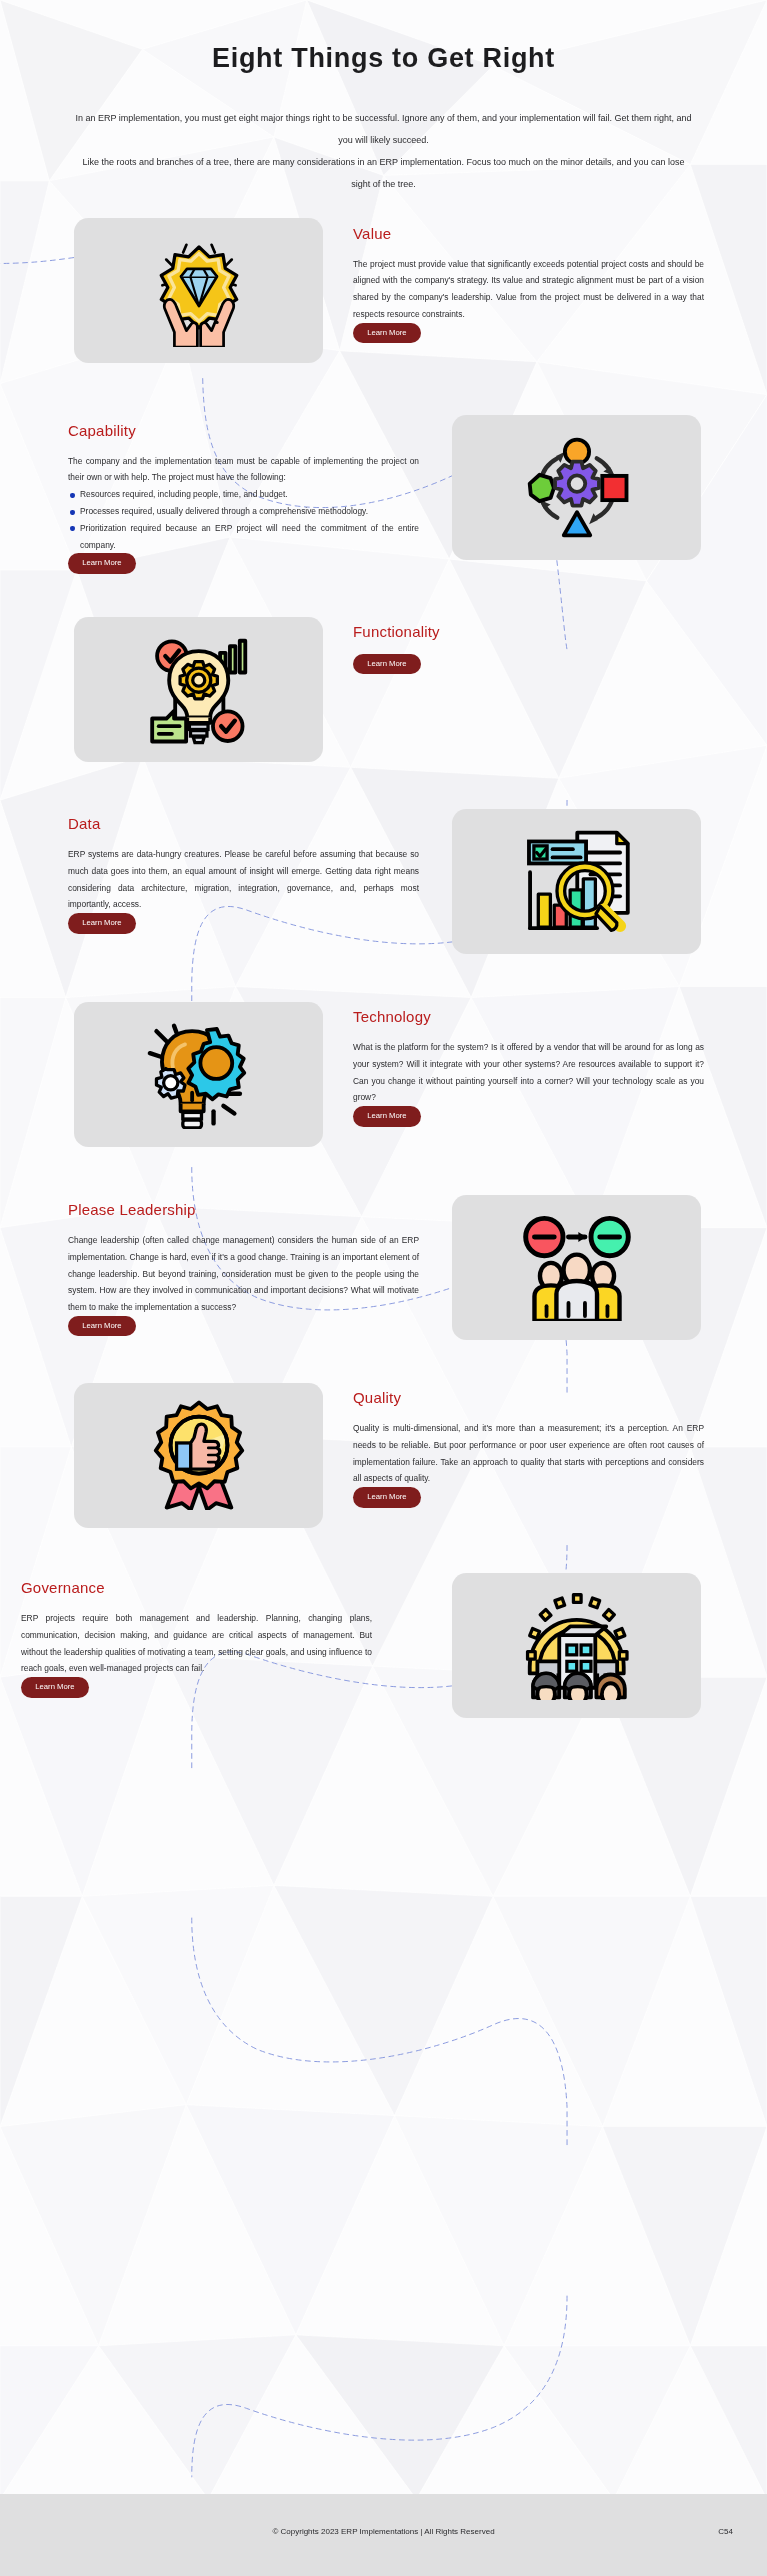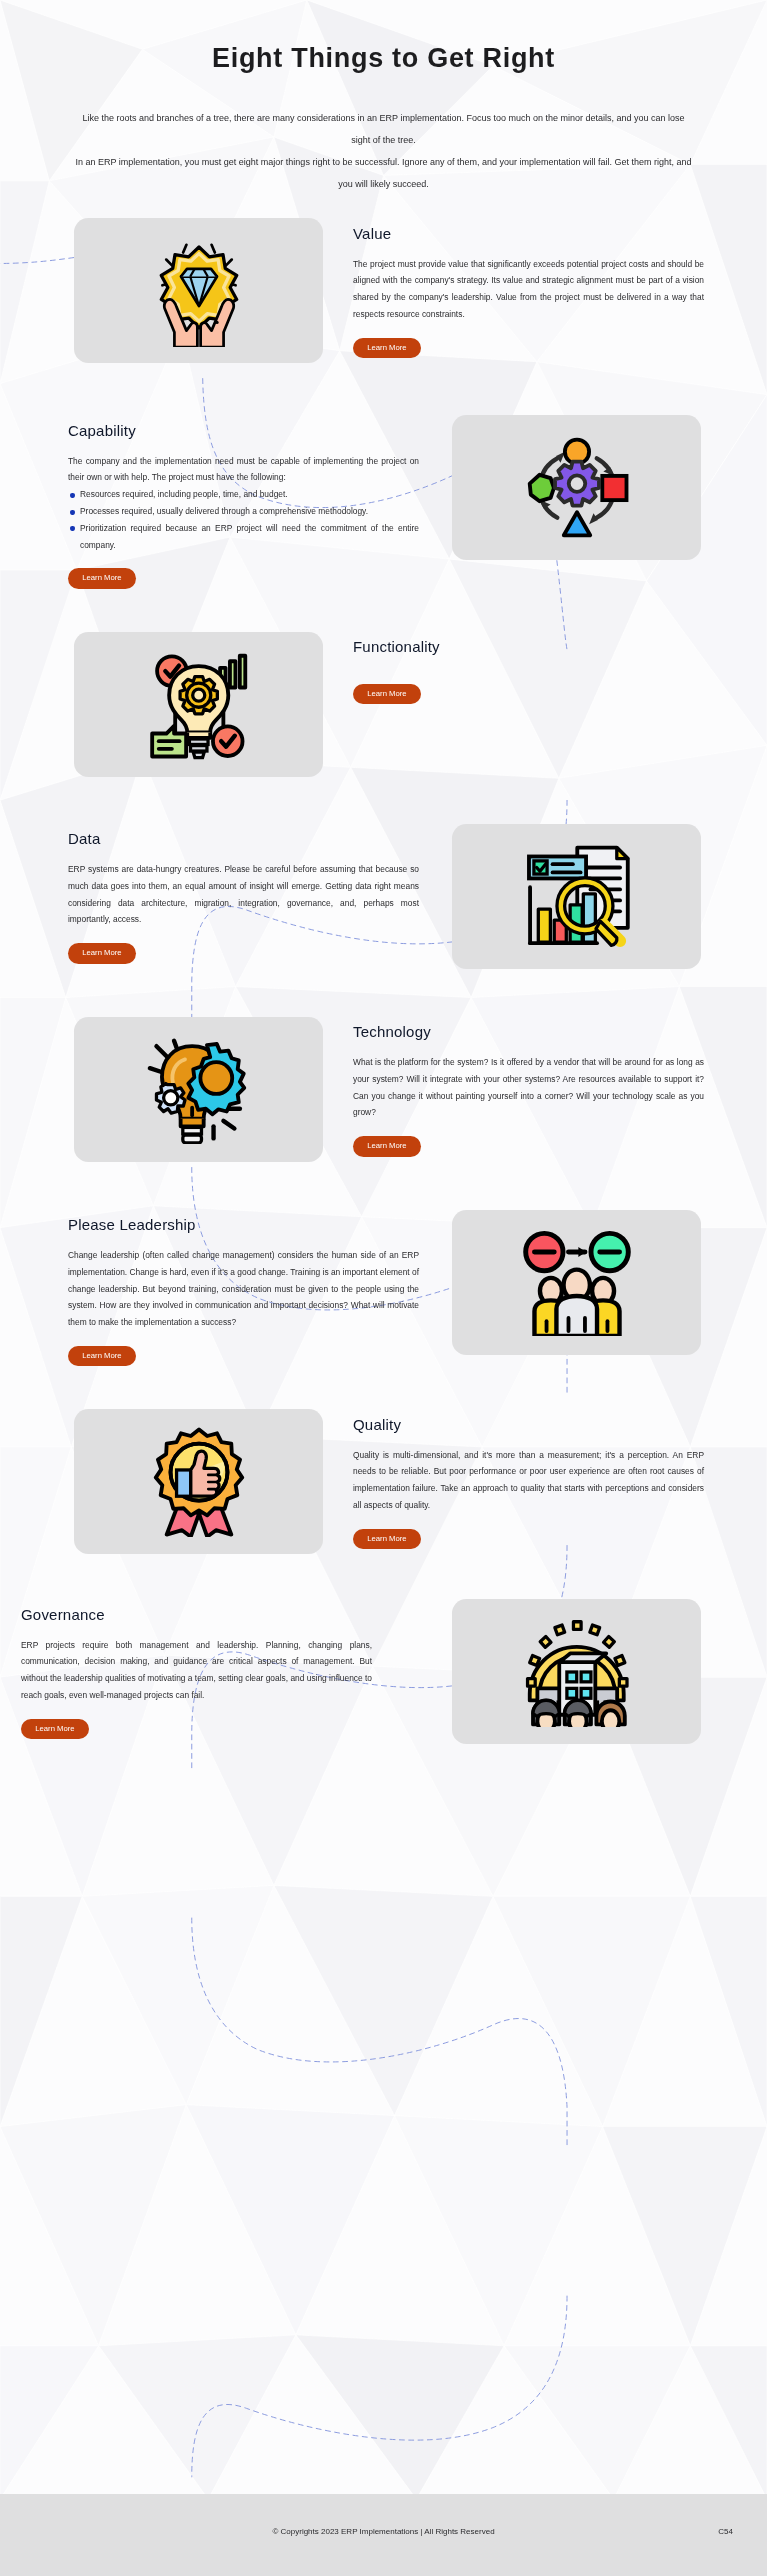--- a/index.html
+++ b/index.html
@@ -90,21 +90,21 @@
     padding-top: 6.6px;
   }
   .row.image-left  .media { margin-left: 74px; }
   .row.image-left  .copy  { margin-left: 30px; }
   .row.image-right .media { margin-right: 66px; }
   .row.image-right .copy  { margin-right: 33px; margin-left: 74px; }
 
   .sec-title {
     font-size: 15px;
     font-weight: 300;
-    color: #0f172a;
+    color: #b91c1c;
     letter-spacing: 0.2px;
     margin-bottom: 13.7px;
   }
 
   .sec-body {
     font-size: 8.4px;
     font-weight: 300;
     line-height: 2.0;
     color: #2b2b2e;
     text-align: justify;
@@ -122,23 +122,22 @@
     position: absolute;
     left: 2.2px;
     top: 6.6px;
     width: 4.4px; height: 5px;
     background: #1536b5;
     border-radius: 50% 50% 50% 50% / 35% 35% 65% 65%;
   }
 
   .btn {
     display: inline-block;
-    margin-top: 15px;
     padding: 6px 14.3px 6.6px;
-    background: #c2410c;
+    background: #7f1d1d;
     color: #ffffff;
     font-size: 7.7px;
     font-weight: 400;
     border: none;
     border-radius: 12px;
     cursor: pointer;
     line-height: 1;
     font-family: "Liberation Sans", sans-serif;
   }
 
@@ -272,22 +271,22 @@
            C 1035 4300, 1000 4390, 900 4430
            C 765 4482, 560 4435, 450 4395
            C 370 4366, 350 4430, 350 4520" fill="none" stroke="#8a9ade" stroke-width="1.8" stroke-dasharray="9 8" stroke-linecap="round"></path>
 </svg>
 
 <div class="page">
 
   <div class="hero">
     <h1 class="hero-title">Eight Things to Get Right</h1>
     <div class="hero-sub">
+      <p>In an ERP implementation, you must get eight major things right to be successful. Ignore any of them, and your implementation will fail. Get them right, and you will likely succeed.</p>
       <p>Like the roots and branches of a tree, there are many considerations in an ERP implementation. Focus too much on the minor details, and you can lose sight of the tree.</p>
-      <p>In an ERP implementation, you must get eight major things right to be successful. Ignore any of them, and your implementation will fail. Get them right, and you will likely succeed.</p>
     </div>
   </div>
 
   <div class="row image-left" style="margin-top:23px;">
     <div class="media">
       <div class="media-card">
         <svg width="126" height="112" viewBox="0 0 230 205">
           <g stroke="#000" stroke-width="5" stroke-linecap="round">
             <line x1="92" y1="18" x2="86" y2="32"></line>
             <line x1="138" y1="18" x2="144" y2="32"></line>
@@ -350,21 +349,21 @@
           <path d="M 92 52 L 108 52 L 111 64 L 123 58 L 134 69 L 128 81 L 140 84 L 140 100 L 128 103
                    L 134 115 L 123 126 L 111 120 L 108 132 L 92 132 L 89 120 L 77 126 L 66 115 L 72 103
                    L 60 100 L 60 84 L 72 81 L 66 69 L 77 58 L 89 64 Z" fill="#8358e8" stroke="#2b2b2b" stroke-width="7" stroke-linejoin="round"></path>
           <circle cx="100" cy="92" r="15" fill="#dfdfe0" stroke="#2b2b2b" stroke-width="7"></circle>
         </svg>
       </div>
     </div>
     <div class="copy">
       <div class="sec-title">Capability</div>
       <div class="sec-body">
-        <p>The company and the implementation need must be capable of implementing the project on their own or with help. The project must have the following:</p>
+        <p>The company and the implementation team must be capable of implementing the project on their own or with help. The project must have the following:</p>
         <ul class="bullets">
           <li>Resources required, including people, time, and budget.</li>
           <li>Processes required, usually delivered through a comprehensive methodology.</li>
           <li>Prioritization required because an ERP project will need the commitment of the entire company.</li>
         </ul>
       </div>
       <button class="btn">Learn More</button>
     </div>
   </div>
 

